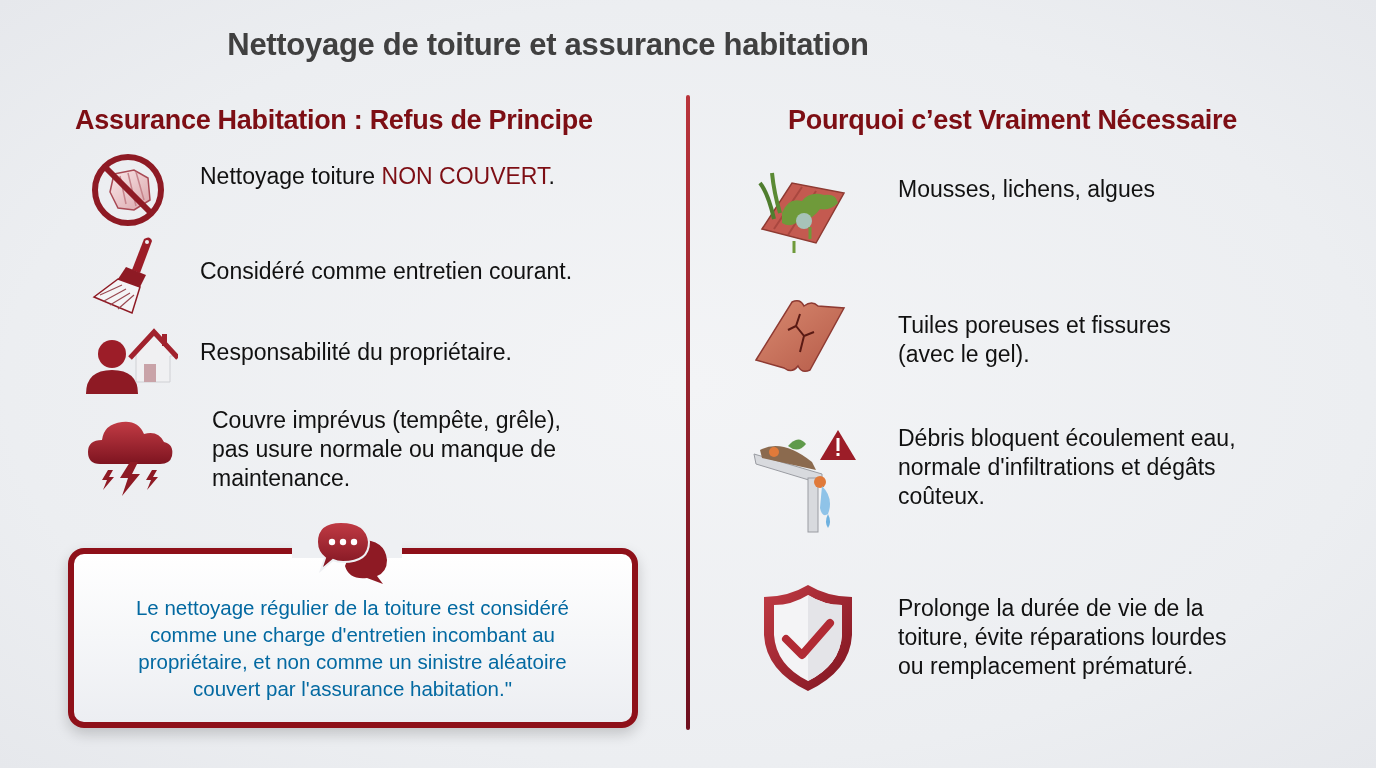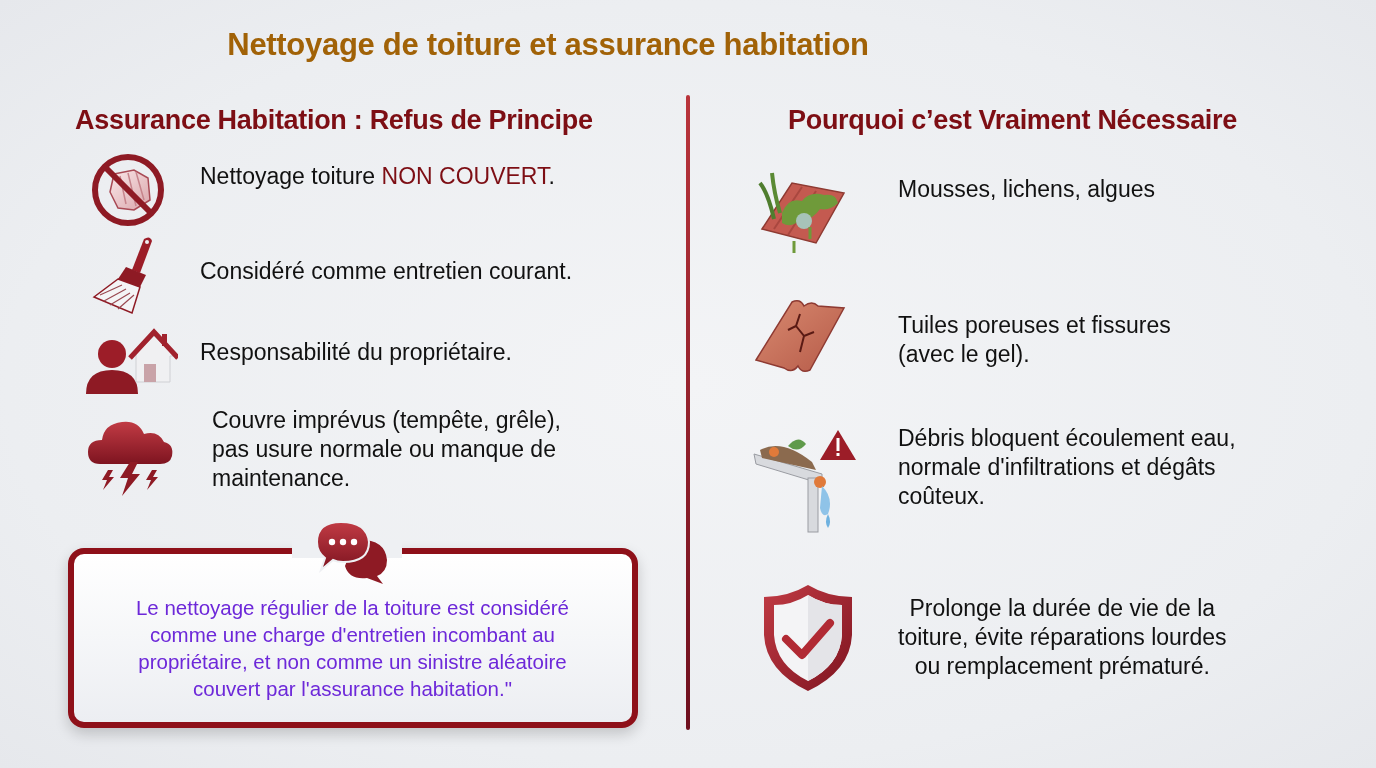--- a/index.html
+++ b/index.html
@@ -5,21 +5,21 @@
   * { box-sizing: border-box; margin: 0; padding: 0; }
   html, body { width: 1376px; height: 768px; overflow: hidden; }
   body {
     background: radial-gradient(ellipse at center, #f3f4f6 0%, #eceef1 70%, #e6e8ec 100%);
     font-family: "Liberation Sans", "DejaVu Sans", sans-serif;
     color: #111;
     position: relative;
   }
   .title {
     position: absolute; left: 0; top: 27px; width: 1096px;
-    text-align: center; font-size: 31px; font-weight: bold; color: #a16207;
+    text-align: center; font-size: 31px; font-weight: bold; color: #404040;
     letter-spacing: -0.3px;
   }
   .col-heading {
     position: absolute; font-size: 27px; font-weight: bold; color: #7d0e14;
     letter-spacing: -0.3px; white-space: nowrap; margin-top: 9px;
   }
   .divider {
     position: absolute; left: 686px; top: 95px; width: 4px; height: 635px;
     border-radius: 2px;
     background: linear-gradient(#b9343b, #6e0f1e);
@@ -34,21 +34,21 @@
     border: 6px solid #8e1019; border-radius: 16px;
     background: linear-gradient(#ffffff, #eceef2);
     box-shadow: 0 6px 14px rgba(0,0,0,0.18);
   }
   .quote-gap {
     position: absolute; left: 292px; top: 540px; width: 110px; height: 18px;
     background: #eef0f3;
   }
   .quote-text {
     position: absolute; left: 80px; top: 594px; width: 545px;
-    text-align: center; font-size: 20.5px; line-height: 27px; color: #6d28d9;
+    text-align: center; font-size: 20.5px; line-height: 27px; color: #0369a1;
   }
   .quote-icon { position: absolute; left: 315px; top: 518px; }
 </style>
 </head>
 <body>
 
 <div class="title">Nettoyage de toiture et assurance habitation</div>
 
 <div class="col-heading" style="left:75px; top:96px;">Assurance Habitation : Refus de Principe</div>
 <div class="col-heading" style="left:788px; top:96px;">Pourquoi c’est Vraiment Nécessaire</div>
@@ -195,18 +195,18 @@
         <linearGradient id="shieldg" x1="0" y1="0" x2="1" y2="1">
           <stop offset="0" stop-color="#c13b44"></stop>
           <stop offset="1" stop-color="#7e1420"></stop>
         </linearGradient>
       </defs>
     <path d="M48 2 Q68 14 92 14 L92 52 Q90 88 48 108 Q6 88 4 52 L4 14 Q28 14 48 2 Z" fill="url(#shieldg)"></path>
     <path d="M48 12 Q64 22 82 22 L82 52 Q80 82 48 98 Q16 82 14 52 L14 22 Q32 22 48 12 Z" fill="#f4f4f6"></path>
     <path d="M48 12 Q64 22 82 22 L82 52 Q80 82 48 98 Z" fill="#e4e4e8"></path>
     <path d="M26 56 L42 72 L70 40" stroke="#b12a34" stroke-width="8" fill="none" stroke-linecap="round" stroke-linejoin="round"></path>
   </svg>
-  <div class="item-text" style="left:898px; top:594px;text-align:center;">
+  <div class="item-text" style="left:898px; top:594px;">
     <div>Prolonge la durée de vie de la</div>
     <div>toiture, évite réparations lourdes</div>
     <div>ou remplacement prématuré.</div>
   </div>
 </div>
 
 </body></html>

